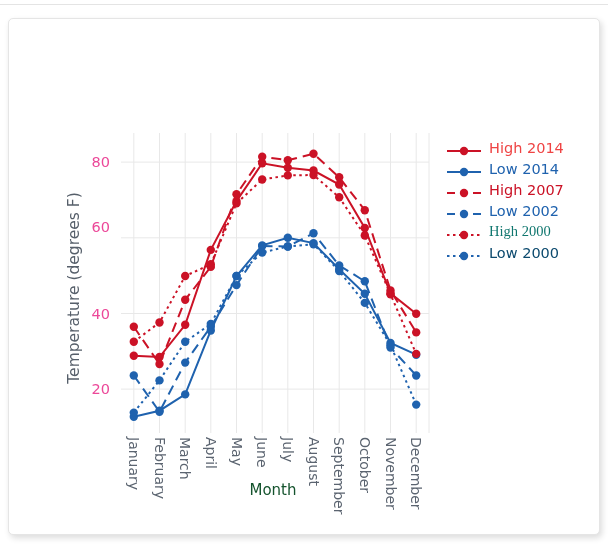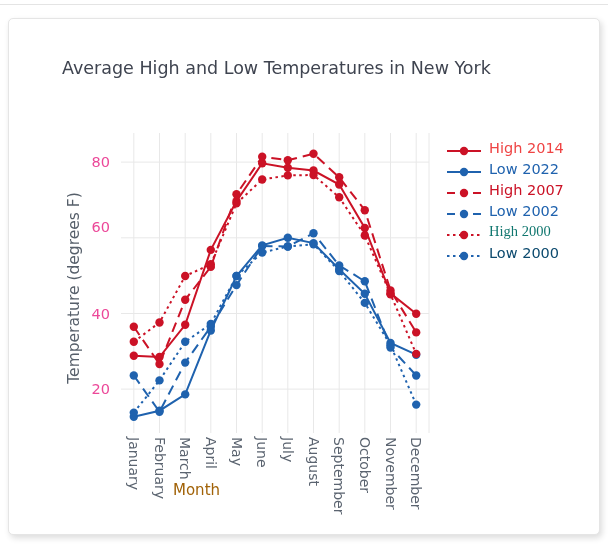--- a/index.html
+++ b/index.html
@@ -5,22 +5,22 @@
   html,body{margin:0;padding:0;background:#ffffff;font-family:"DejaVu Sans",sans-serif;}
   #page{position:relative;width:608px;height:547px;background:#ffffff;overflow:hidden;}
   #top-divider{position:absolute;left:0;top:4px;width:608px;height:1px;background:#e4e4e4;}
   #chart-card{position:absolute;left:8px;top:18px;width:590px;height:515px;background:#ffffff;
     border:1px solid #e5e5e5;border-radius:5px;box-shadow:2px 3px 6px rgba(0,0,0,0.14);}
   #chart-title{position:absolute;left:62px;top:58px;width:400px;text-align:center;
     font-size:17.5px;color:#3f4450;white-space:nowrap;}
   #plot-svg{position:absolute;left:0;top:0;width:608px;height:547px;}
   #y-axis-title{position:absolute;left:-76px;top:279px;width:300px;text-align:center;
     transform:rotate(-90deg);font-size:15.5px;color:#565f6a;white-space:nowrap;}
-  #x-axis-title{position:absolute;left:173px;top:481px;width:200px;text-align:left;
-    font-size:15px;color:#a16207;}
+  #x-axis-title{position:absolute;left:173px;top:481px;width:200px;text-align:center;
+    font-size:15px;color:#14532d;}
   .x-tick{position:absolute;transform-origin:0 0;transform:rotate(90deg);
     font-size:14px;line-height:14px;color:#5b6470;white-space:nowrap;}
   .y-tick{position:absolute;width:42px;text-align:right;font-size:14.5px;
     line-height:18px;color:#ec4899;}
   #legend{position:absolute;left:446px;top:137px;}
   .legend-row{display:flex;align-items:center;height:21px;cursor:pointer;}
   .legend-sample{flex:0 0 36px;height:12px;margin-right:7px;}
   .legend-label{font-size:14.5px;white-space:nowrap;}
 </style>
 </head>
@@ -122,21 +122,20 @@
       <circle cx="236.5" cy="276.0" r="4.2" fill="#1f62ae"></circle>
       <circle cx="262.2" cy="252.5" r="4.2" fill="#1f62ae"></circle>
       <circle cx="287.8" cy="246.5" r="4.2" fill="#1f62ae"></circle>
       <circle cx="313.5" cy="244.2" r="4.2" fill="#1f62ae"></circle>
       <circle cx="339.2" cy="271.1" r="4.2" fill="#1f62ae"></circle>
       <circle cx="364.8" cy="302.9" r="4.2" fill="#1f62ae"></circle>
       <circle cx="390.5" cy="345.2" r="4.2" fill="#1f62ae"></circle>
       <circle cx="416.2" cy="404.6" r="4.2" fill="#1f62ae"></circle>
     </svg>
 
-  <div id="chart-title">Average High and Low Temperatures in New York</div>
 
   <div id="y-axis-title">Temperature (degrees F)</div>
 
   <div id="x-axis-title">Month</div>
 
   <div id="y-ticks">
       <div class="y-tick" style="left: 68px; top: 380.1px;">20</div>
       <div class="y-tick" style="left: 68px; top: 304.5px;">40</div>
       <div class="y-tick" style="left: 68px; top: 218px;">60</div>
       <div class="y-tick" style="left: 68px; top: 153.1px;">80</div>
@@ -162,21 +161,21 @@
             <line x1="1" y1="6" x2="35" y2="6" stroke="#cb1226" stroke-width="2"></line>
             <circle cx="18" cy="6" r="4.2" fill="#cb1226"></circle>
           </svg></div>
         <span class="legend-label" style="color: #ef4444;">High 2014</span>
       </div>
       <div class="legend-row">
         <div class="legend-sample"><svg width="36" height="12" xmlns="http://www.w3.org/2000/svg">
             <line x1="1" y1="6" x2="35" y2="6" stroke="#1f62ae" stroke-width="2"></line>
             <circle cx="18" cy="6" r="4.2" fill="#1f62ae"></circle>
           </svg></div>
-        <span class="legend-label" style="color: rgb(31, 98, 174);">Low 2022</span>
+        <span class="legend-label" style="color: rgb(31, 98, 174);">Low 2014</span>
       </div>
       <div class="legend-row">
         <div class="legend-sample"><svg width="36" height="12" xmlns="http://www.w3.org/2000/svg">
             <line x1="1" y1="6" x2="35" y2="6" stroke="#cb1226" stroke-width="2" stroke-dasharray="8,5"></line>
             <circle cx="18" cy="6" r="4.2" fill="#cb1226"></circle>
           </svg></div>
         <span class="legend-label" style="color: rgb(203, 18, 38);">High 2007</span>
       </div>
       <div class="legend-row">
         <div class="legend-sample"><svg width="36" height="12" xmlns="http://www.w3.org/2000/svg">

